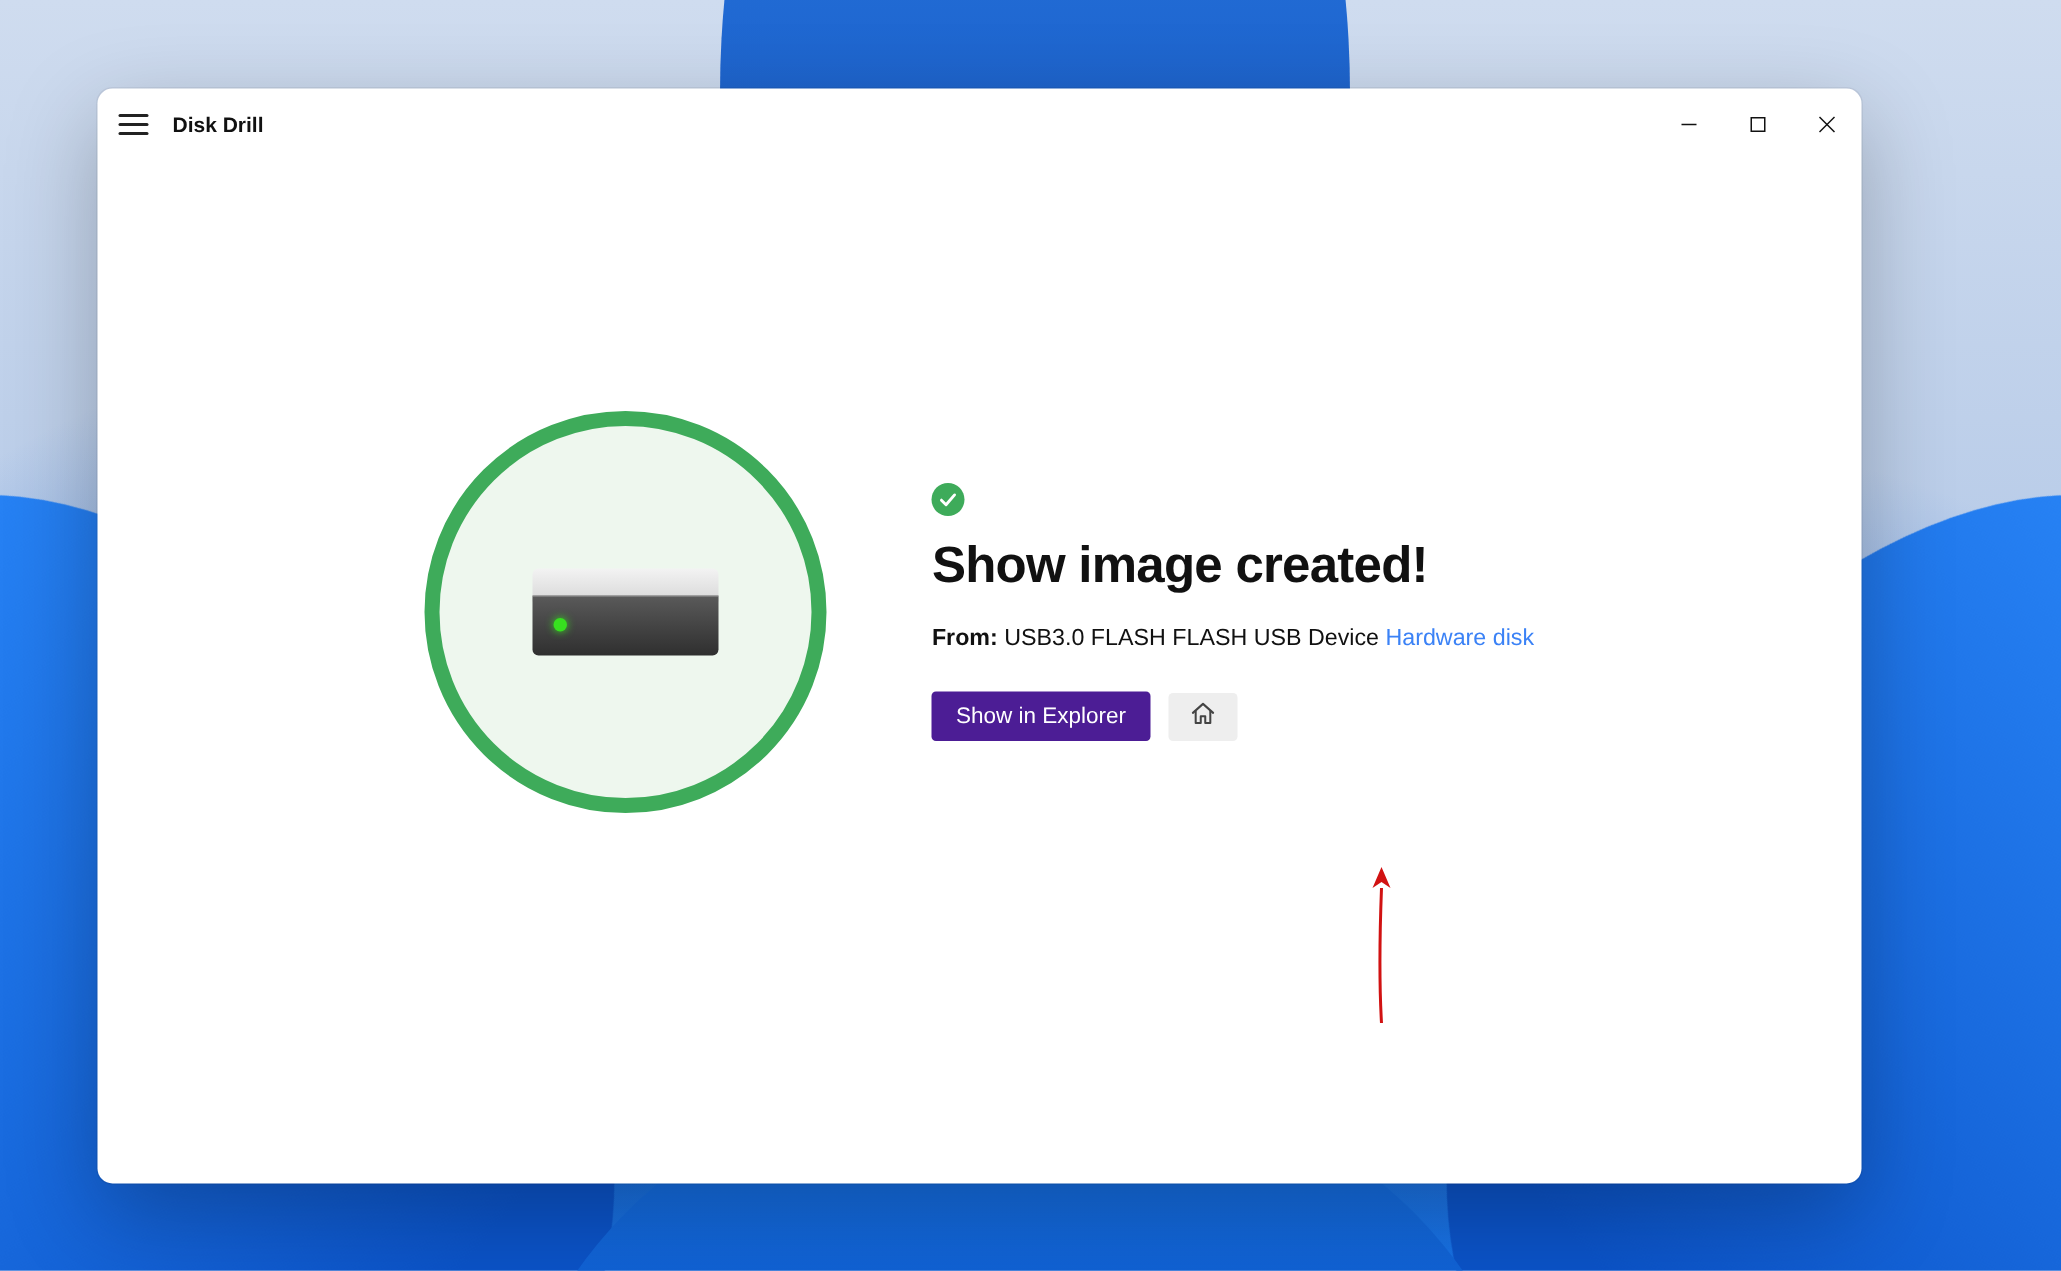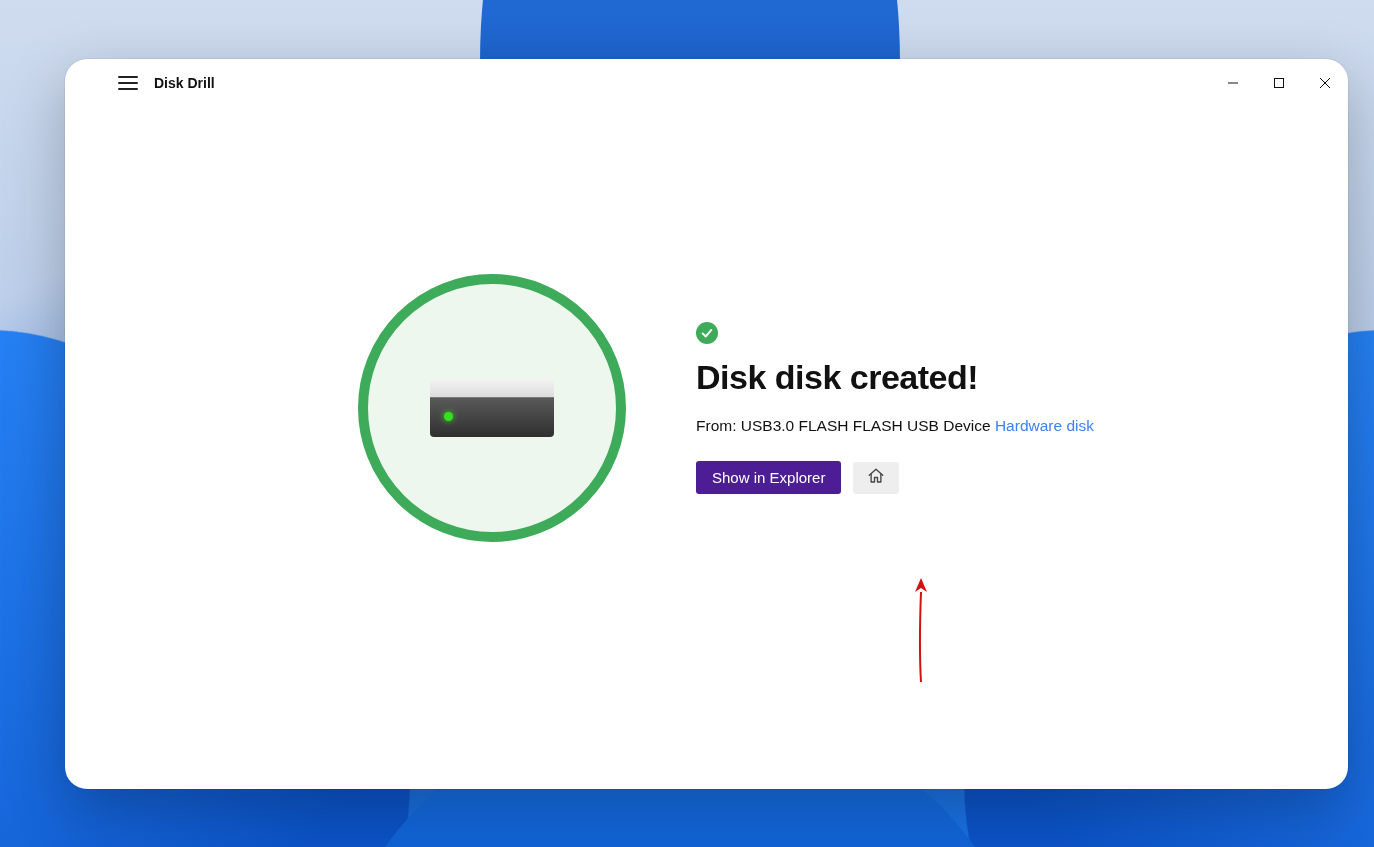--- a/index.html
+++ b/index.html
@@ -32,25 +32,25 @@
   .p3 { width: 420px; height: 620px; left: 480px; top: -310px;
         background: linear-gradient(180deg,#1a7af0 0%, #0547b7 90%);
         transform: rotate(0deg); opacity:.9; }
   .p4 { width: 700px; height: 300px; left: 330px; top: 720px;
         background: linear-gradient(180deg,#1a7af0 0%, #0547b7 90%);
         border-radius: 300px 300px 0 0; }
 
   .window {
     position: absolute;
     left: 65px; top: 59px;
-    width: 1283px; height: 730px;
+    width: 1176px; height: 730px;
     background: #ffffff;
-    border-radius: 22px;
+    border-radius: 10px;
     box-shadow: 0 20px 60px rgba(0,0,0,0.25), 0 0 0 1px rgba(0,0,0,0.05);
-    display: flex; flex-direction: column; padding-left: 39px;
+    display: flex; flex-direction: column;
   }
 
   .titlebar {
     height: 48px;
     display: flex; align-items: center;
     padding-left: 14px;
   }
   .hamburger {
     width: 20px; height: 20px;
     display: flex; flex-direction: column; justify-content: center; gap: 4px;
@@ -101,21 +101,21 @@
 
   .info { max-width: 520px; }
   .check-badge {
     width:22px; height:22px; border-radius:50%;
     background:#3eab5a; display:flex; align-items:center; justify-content:center;
     margin-bottom: 14px;
   }
   .check-badge svg { width:14px; height:14px; }
   .headline { font-size:34px; font-weight:600; color:#111; margin-bottom:20px; letter-spacing:-0.5px;}
   .line { font-size:15.5px; color:#111; margin-bottom:8px; }
-  .line .label { font-weight:400; }
+  .line .label { font-weight:700; }
   .line .muted { color:#3b82f6; }
   .actions { margin-top:26px; display:flex; gap:12px; align-items:center; }
   .btn-primary {
     background:#4c1d95; color:#fff; border:none;
     padding: 8px 16px; font-size:15px; border-radius:3px; cursor:pointer;
   }
   .btn-home {
     width:46px; height:32px; background:#eeeeee; border:none; border-radius:3px;
     display:flex; align-items:center; justify-content:center; cursor:pointer;
   }
@@ -178,21 +178,21 @@
         <div class="drive-led"></div>
       </div>
     </div>
 
     <div class="info">
       <div class="check-badge">
         <svg viewBox="0 0 16 16">
             <path d="M3 8.5 L6.5 12 L13 4.5" fill="none" stroke="#fff" stroke-width="2.2" stroke-linecap="round" stroke-linejoin="round"></path>
           </svg>
       </div>
-      <h1 class="headline">Disk disk created!</h1>
+      <h1 class="headline">Show image created!</h1>
 
       <div class="line">
         <span class="label">From:</span>
         <span>USB3.0 FLASH FLASH USB Device</span>
         <span class="muted">Hardware disk</span>
       </div>
 
 
       <div class="actions">
         <button class="btn-primary">Show in Explorer</button>

